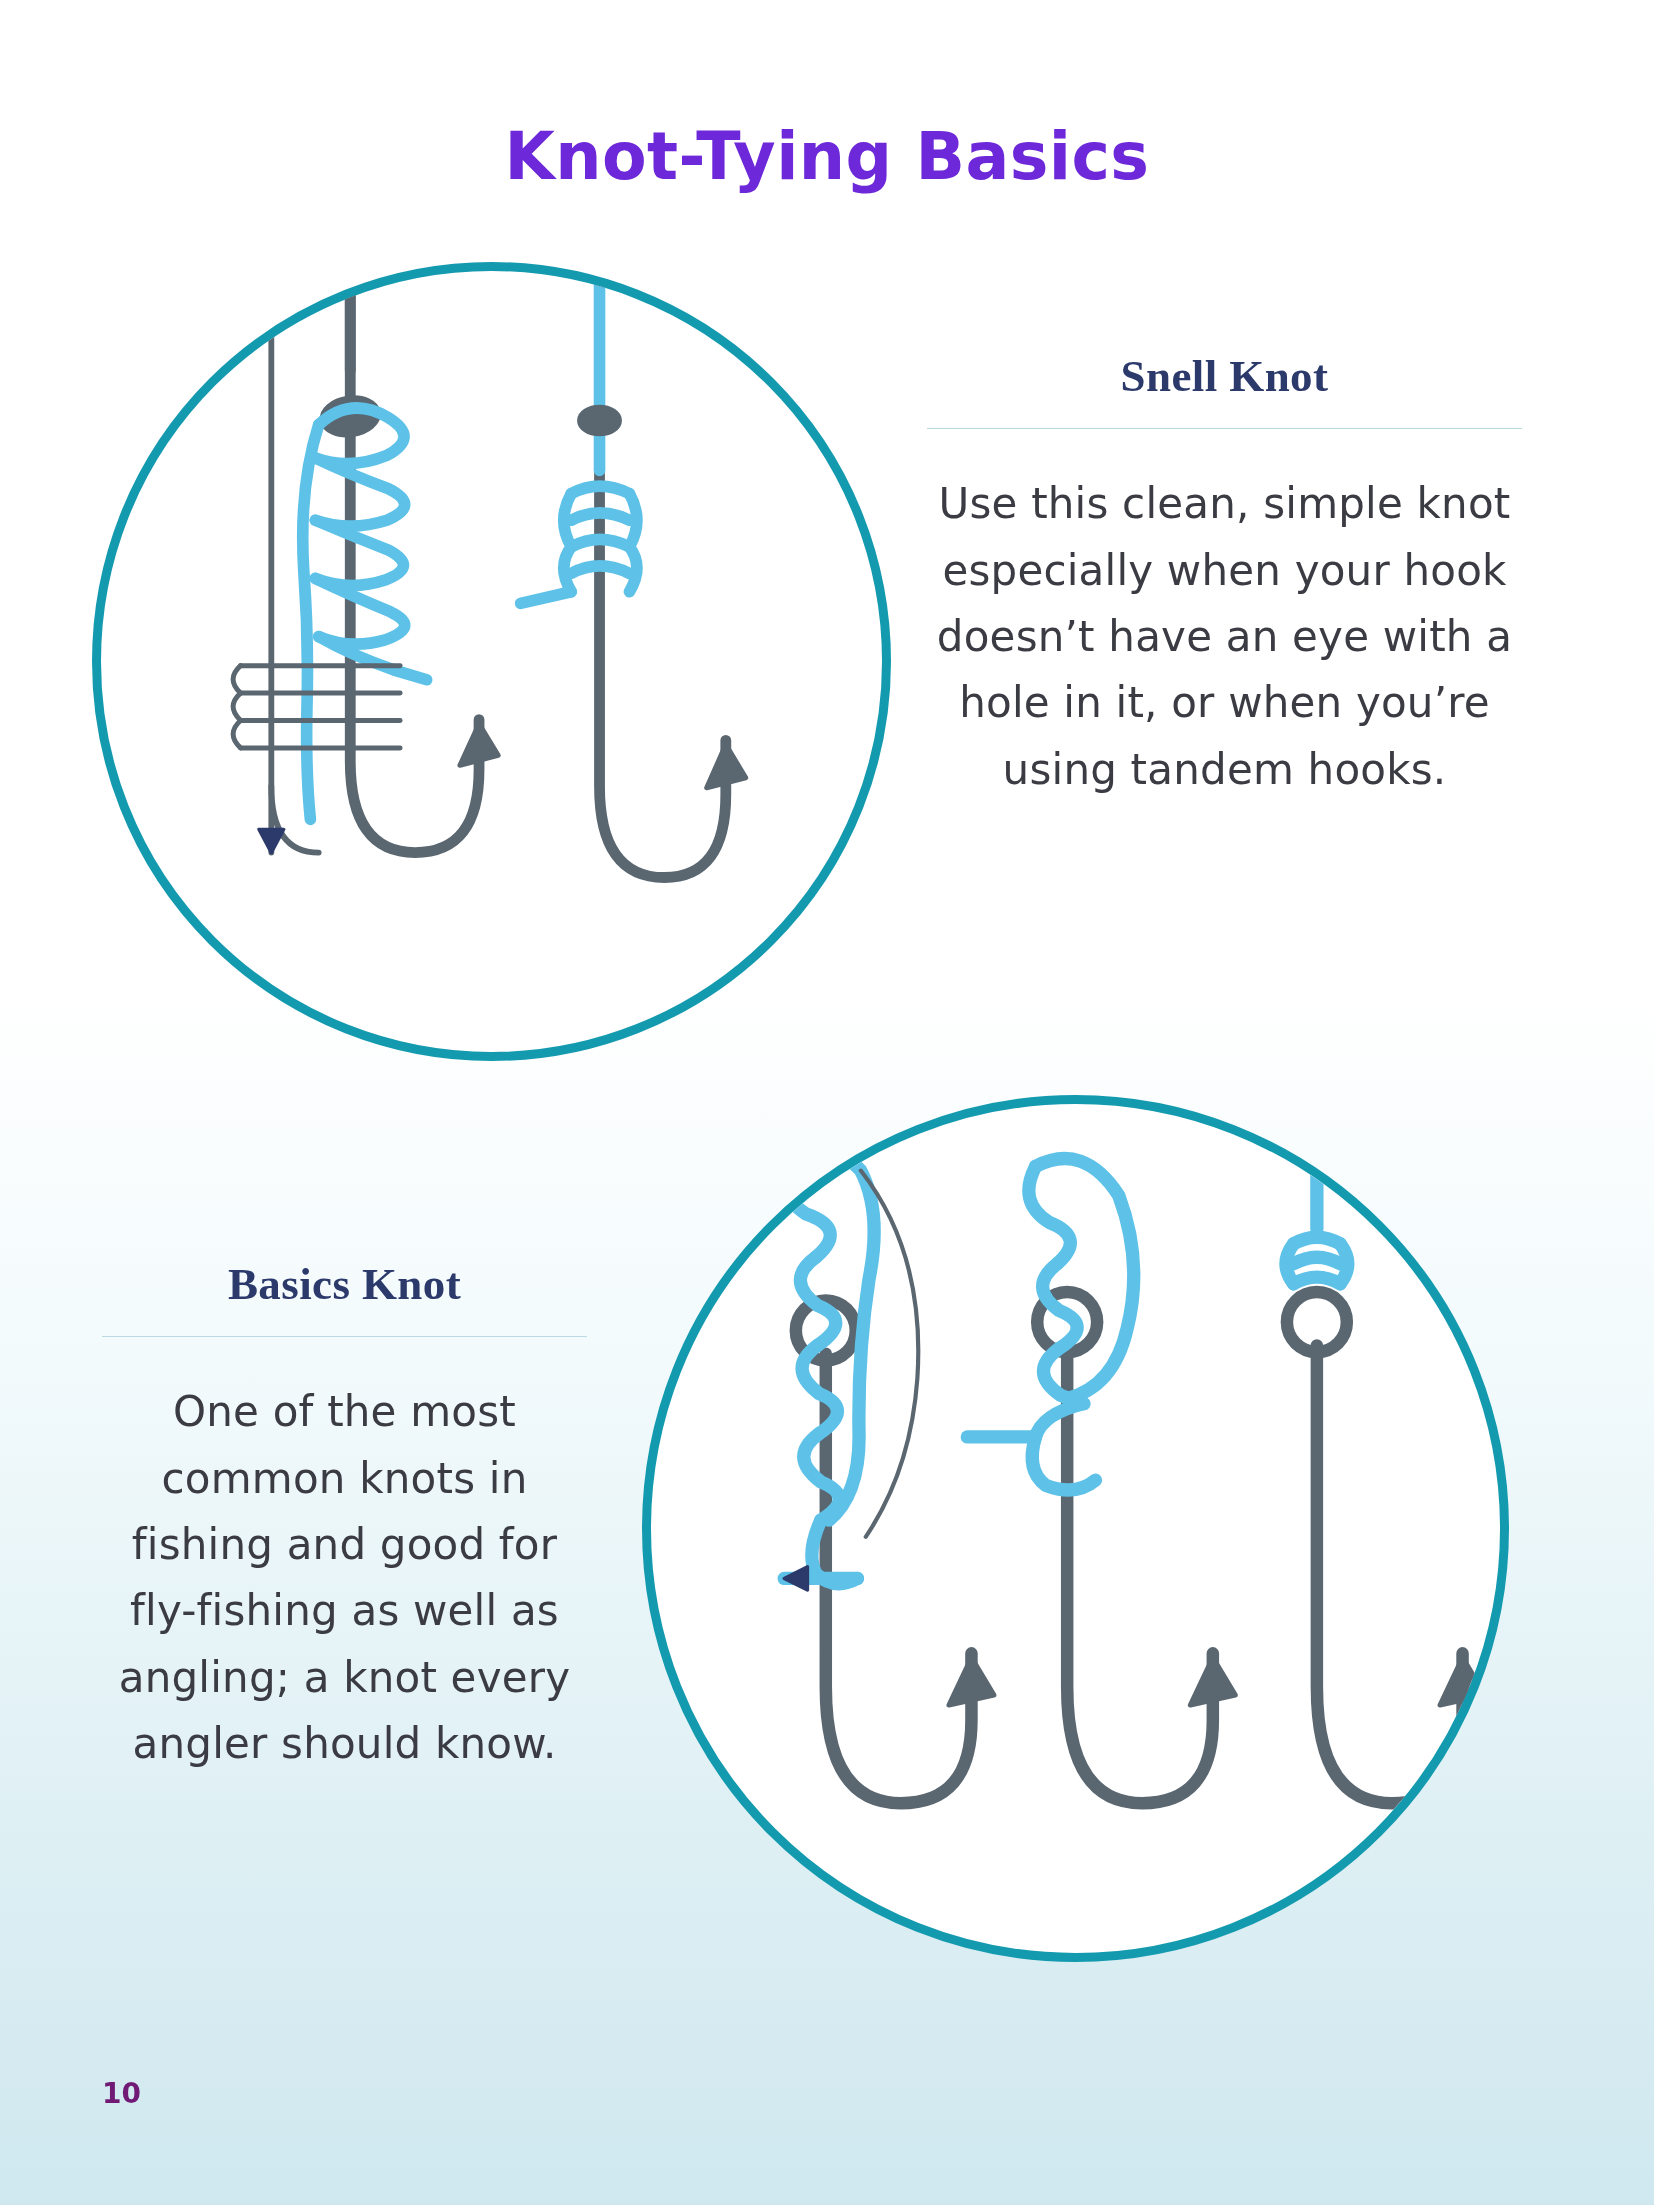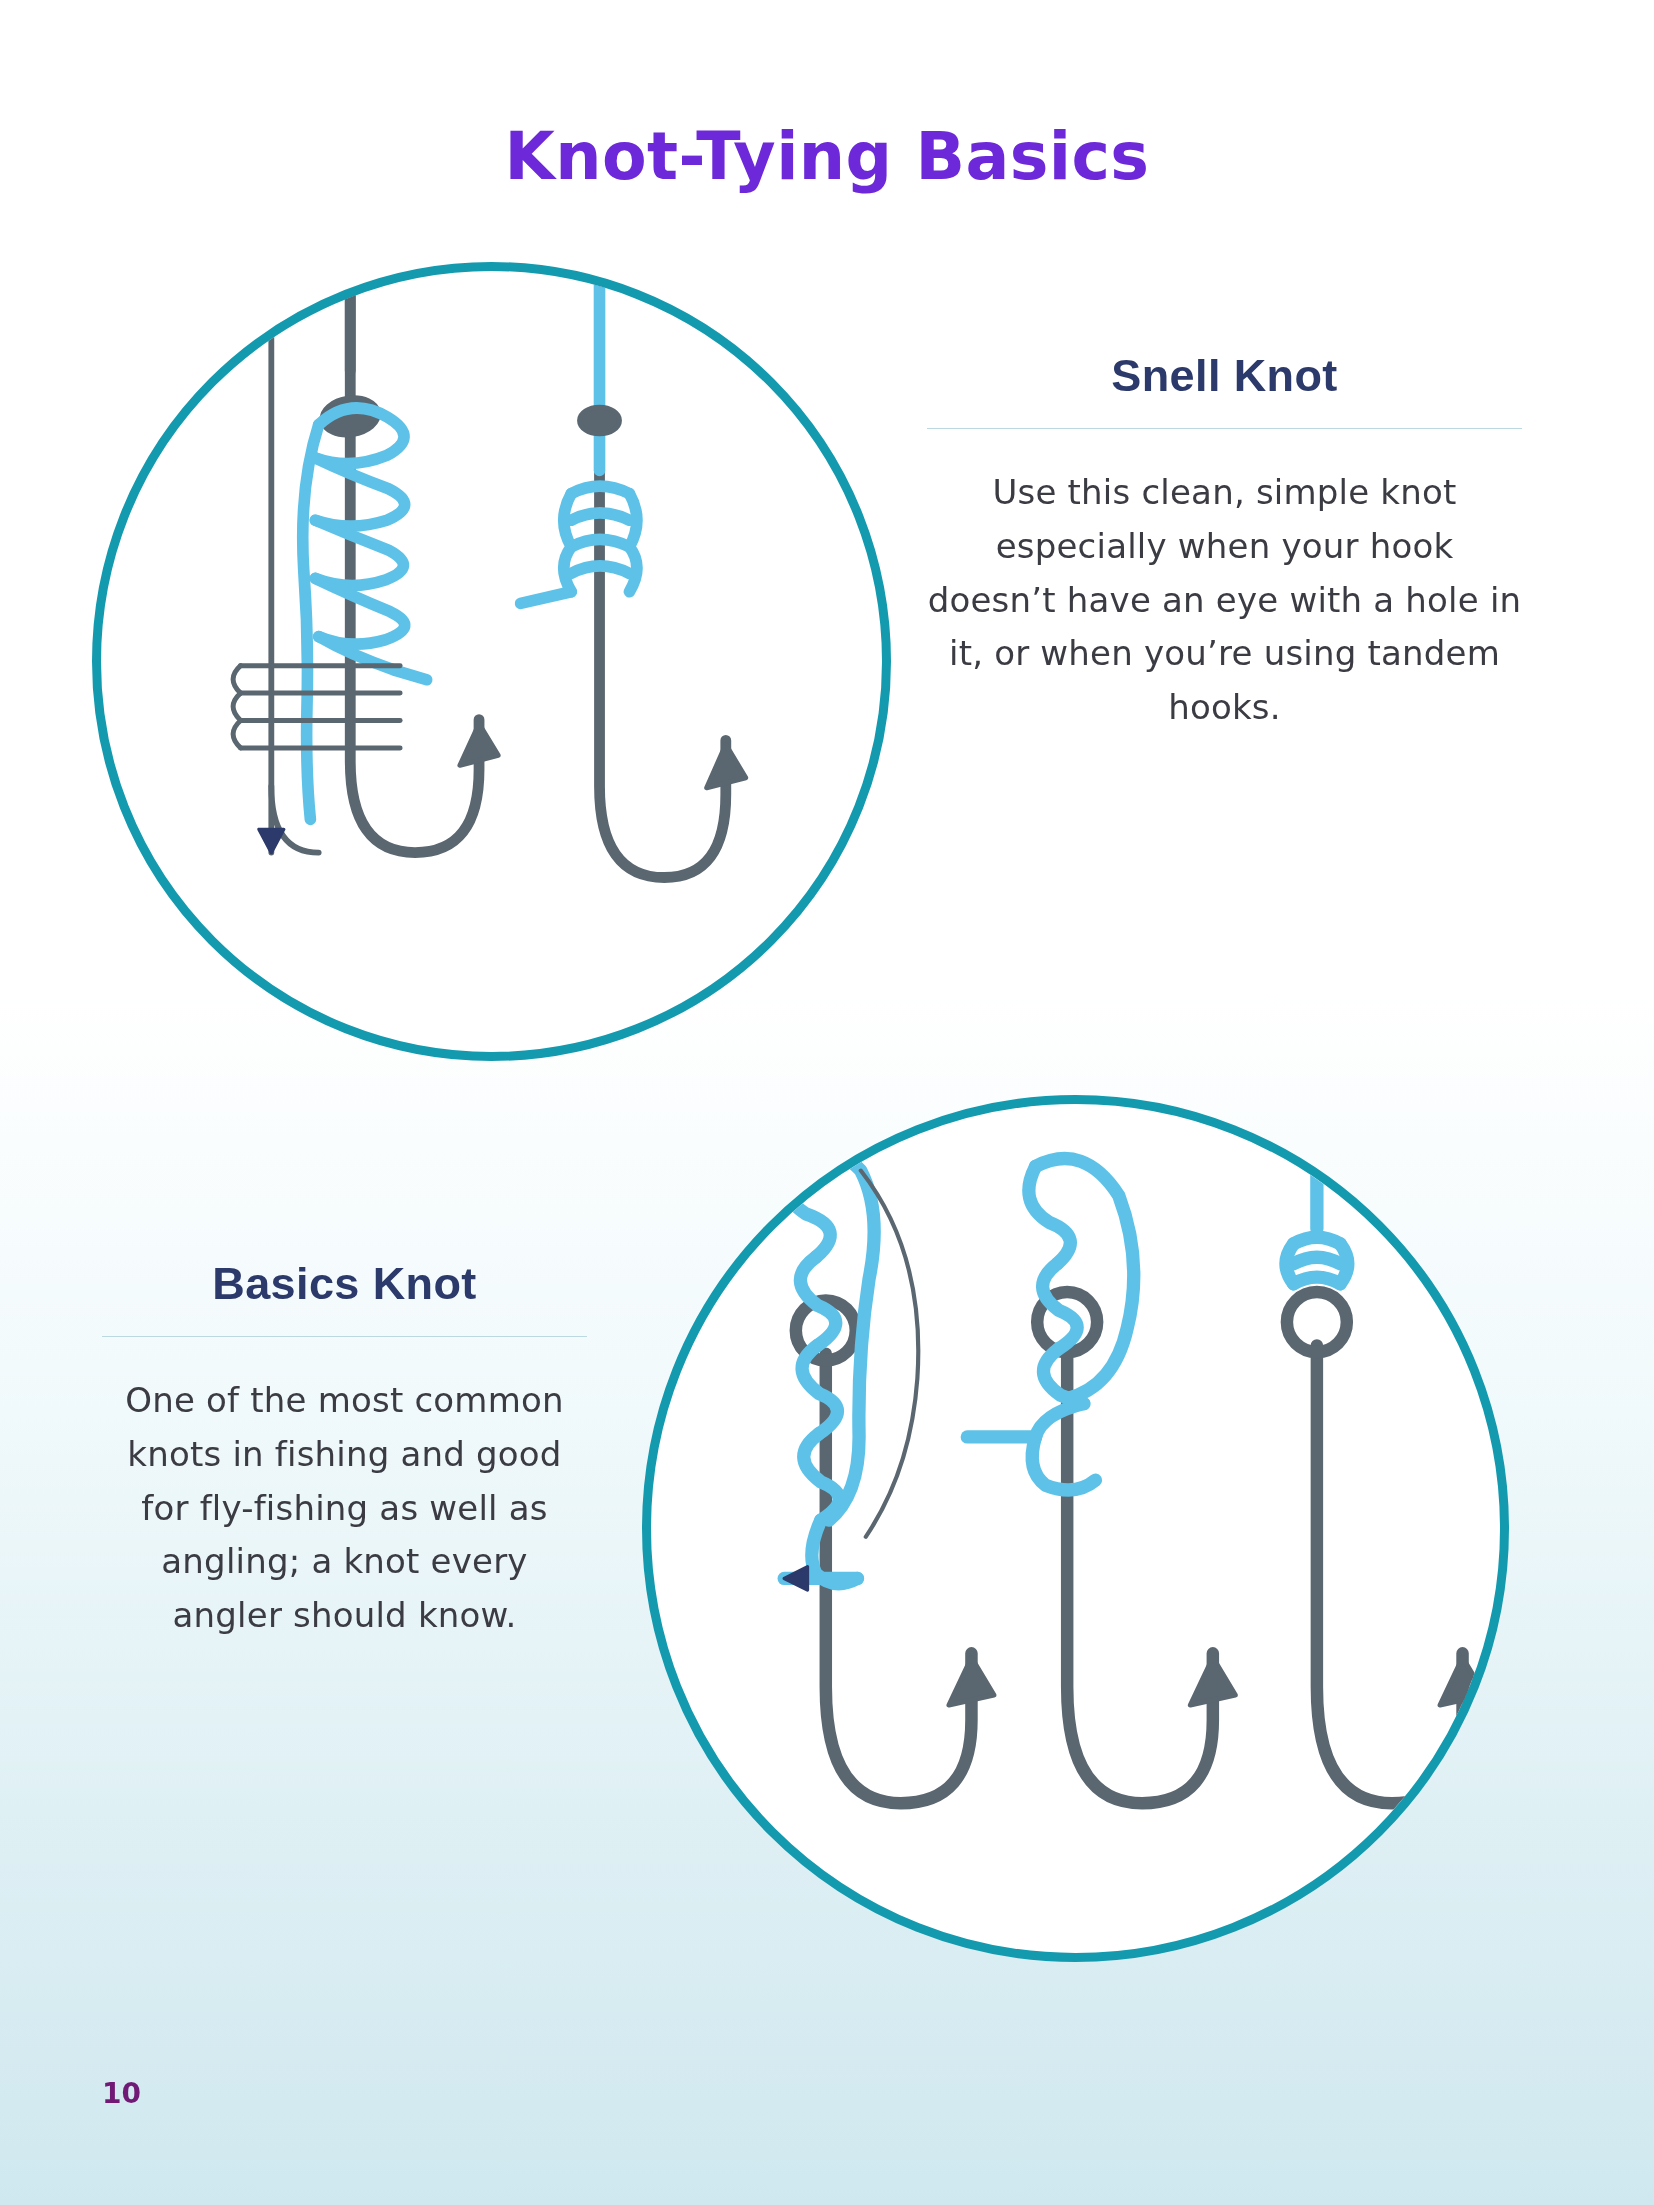--- a/index.html
+++ b/index.html
@@ -72,36 +72,36 @@
     width: 595px;
     text-align: center;
   }
   #clinch-text {
     left: 102px;
     top: 1258px;
     width: 485px;
     text-align: center;
   }
   .knot-heading {
-    font-family: Liberation Sans, sans-serif;
+    font-family: Liberation Serif, serif;
     font-weight: bold;
     font-size: 45px;
     color: #2b3a6b;
     margin: 0 0 25.5px 0;
     letter-spacing: 0.4px;
   }
   .rule {
     height: 1.7px;
     background: #bcd9e2;
     width: 100%;
     margin: 0 0 37px 0;
   }
   .knot-body {
     font-family: "DejaVu Sans", sans-serif;
-    font-size: 34px;
+    font-size: 42px;
     line-height: 1.58;
     color: #3b3b43;
     letter-spacing: 0.2px;
   }
 
   
   .page-number {
     position: absolute;
     left: 102px;
     bottom: 95px;

